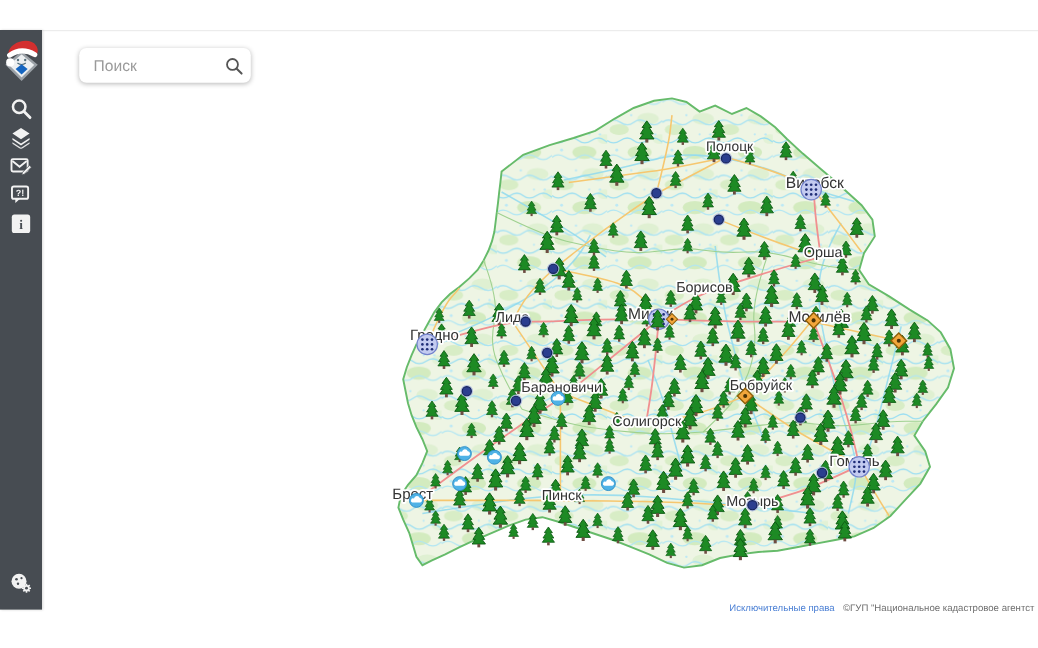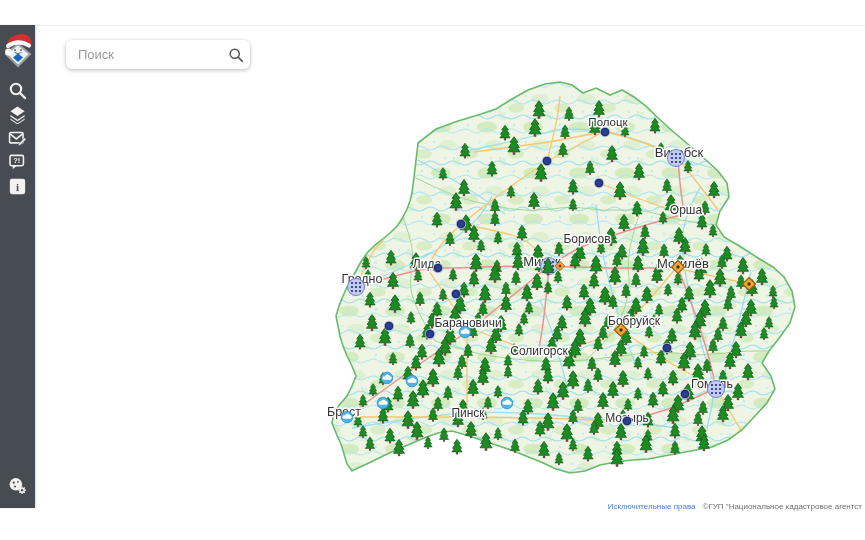--- a/index.html
+++ b/index.html
@@ -11,21 +11,21 @@
   .content-topline{position:absolute;left:35px;top:25px;right:0;height:1px;background:#ececec;z-index:3;}
   
   .sidebar{position:absolute;left:0;top:25px;width:35px;height:483px;background:#474c52;z-index:5;
            display:flex;flex-direction:column;align-items:center;box-shadow:1px 0 2px rgba(0,0,0,.15);}
   .logo{width:34px;height:44px;margin-top:3px;cursor:pointer;position:relative;}
   .nav{display:flex;flex-direction:column;align-items:center;margin-top:8px;gap:3px;}
   .icon-btn{width:28px;height:21px;display:flex;align-items:center;justify-content:center;cursor:pointer;}
   .icon-btn svg{display:block;}
   .sidebar-bottom{position:absolute;bottom:12px;left:0;width:35px;display:flex;justify-content:center;}
   
-  .search-box{position:absolute;left:66px;top:40px;width:184px;height:29px;background:#fff;border-radius:6px;
+  .search-box{position:absolute;left:66px;top:40px;width:143px;height:29px;background:#fff;border-radius:6px;
               box-shadow:0 1px 4px rgba(0,0,0,.28);z-index:6;display:flex;align-items:center;}
   .search-box input{flex:1;min-width:0;border:0;outline:0;background:transparent;font-size:13px;color:#333;
                     padding:0 2px 0 12px;font-family:"Liberation Sans",sans-serif;}
   .search-box input::placeholder{color:#9a9a9a;}
   .search-btn{width:28px;height:29px;display:flex;align-items:center;justify-content:center;cursor:pointer;}
   
   .attrib{position:absolute;right:3px;top:502px;z-index:6;font-size:8px;line-height:10px;white-space:nowrap;}
   .attrib a{text-decoration:none;margin-right:7px;cursor:pointer;}
 </style>
 </head>

